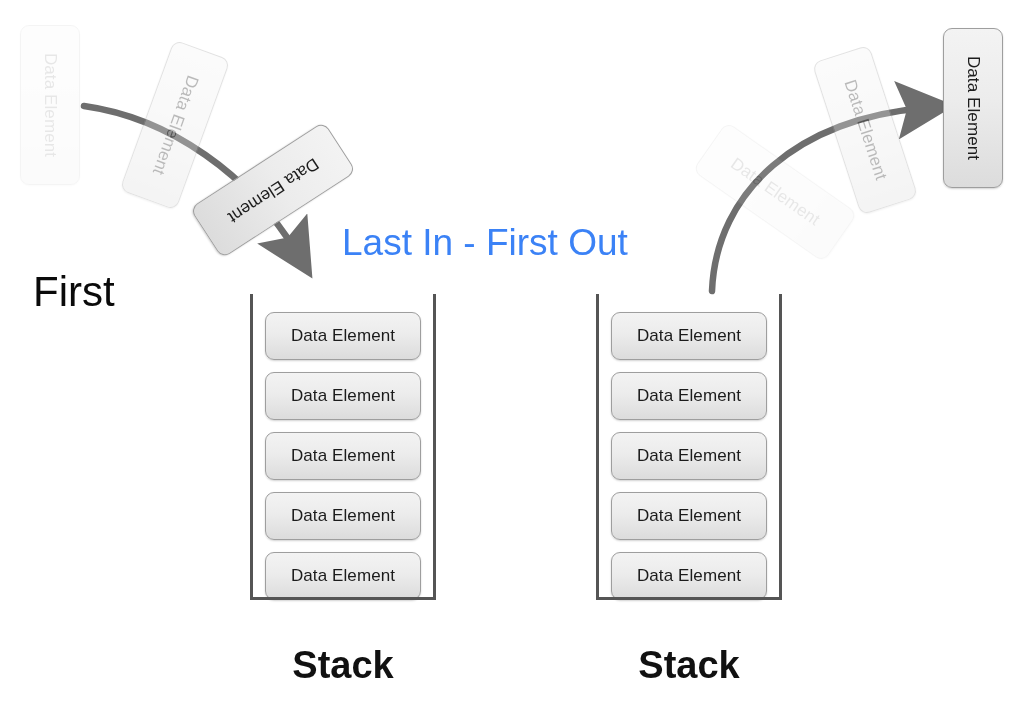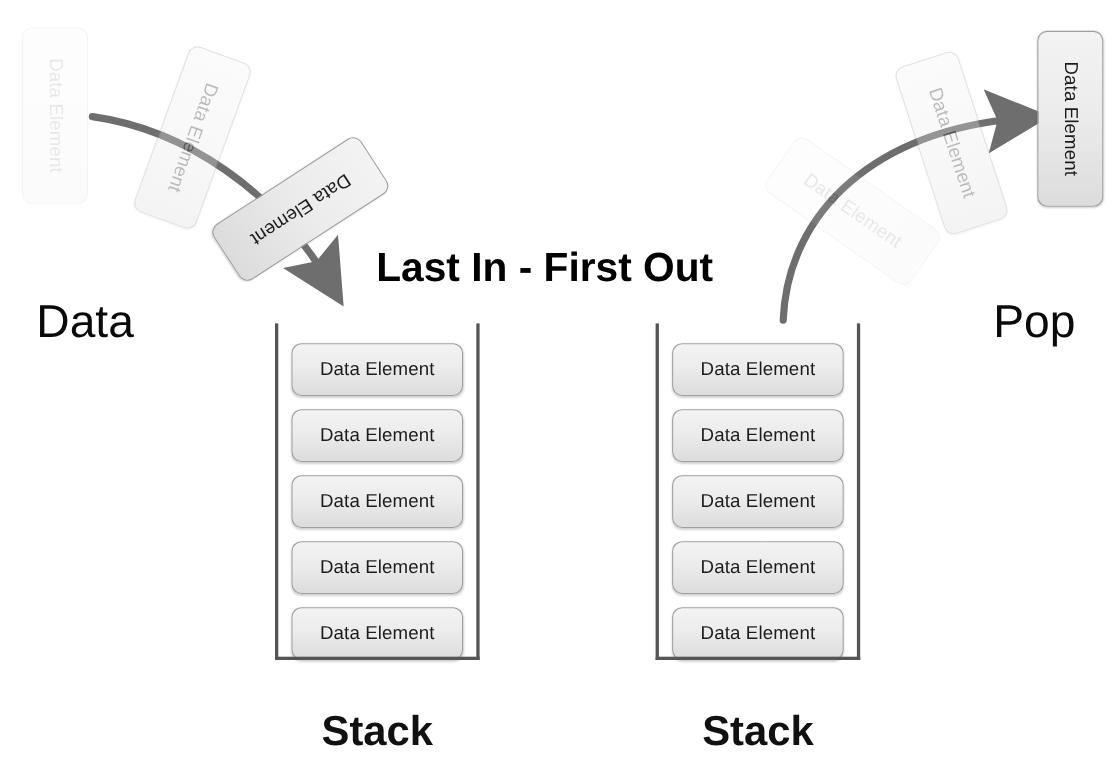--- a/index.html
+++ b/index.html
@@ -70,23 +70,23 @@
     font-size:42px;
     color:#0a0a0a;
     font-weight:400;
     white-space:nowrap;
   }
 
   
   .title{
     position:absolute;
     font-size:37px;
-    color:#000000;
-    white-space:nowrap;
-    font-weight:700;
+    color:#3b82f6;
+    white-space:nowrap;
+    font-weight:400;
   }
 
   
   .float-chip{
     width:60px;height:160px;
     transform-origin:50% 50%;
   }
   .float-chip .vlabel{
     display:block;
     transform:rotate(90deg);
@@ -139,23 +139,22 @@
   </div>
 
   <div class="chip float-chip f-faint" style="left:835px;top:50px;transform:rotate(-18deg);">
     <span class="vlabel">Data Element</span>
   </div>
 
   <div class="chip float-chip f-solid" style="left:943px;top:28px;transform:rotate(0deg);">
     <span class="vlabel">Data Element</span>
   </div>
 
-  <div class="side-label" style="left:33px;top:268px;">Data</div>
-
-  <div class="side-label" style="left:903px;top:268px;">Pop</div>
+  <div class="side-label" style="left:33px;top:268px;">First</div>
+
 
   <div class="title" style="left:342px;top:222px;">Last In - First Out</div>
 
   <div class="stack" style="left:250px;top:294px;">
     <div class="stack-rails">
       <div class="rail left"></div>
       <div class="rail right"></div>
 
       <div class="chip stack-chip">
         <span>Data Element</span>

